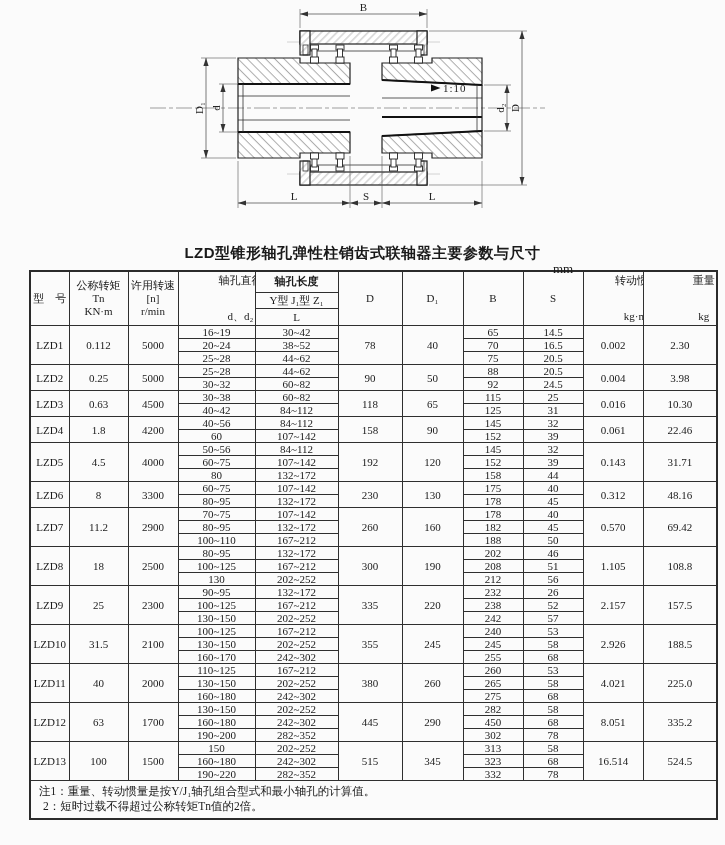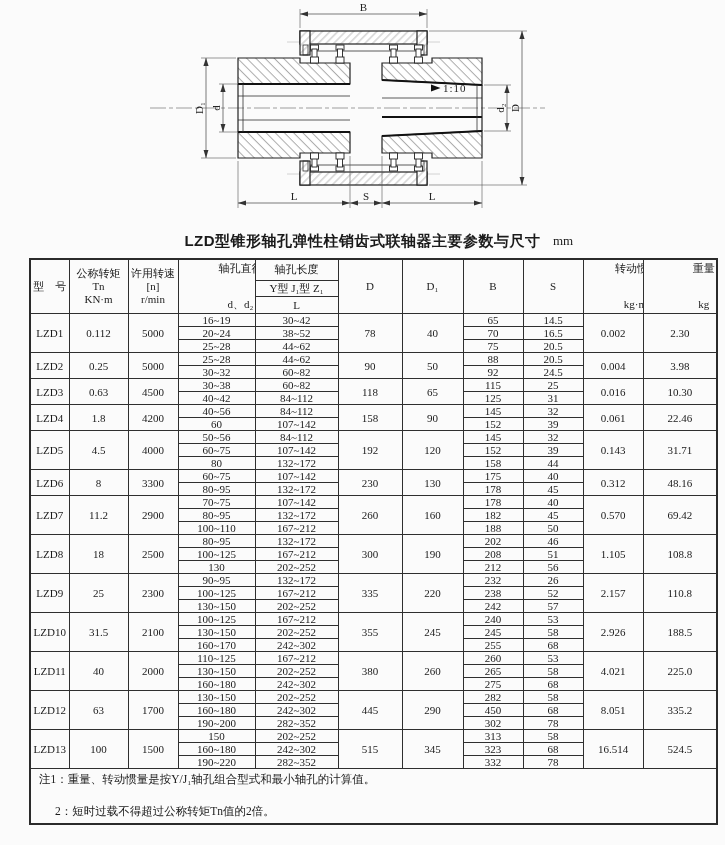--- a/index.html
+++ b/index.html
@@ -5,51 +5,51 @@
   html,body{margin:0;padding:0;}
   body{
     width:725px;height:845px;
     background:#fbfbfb;
     color:#1a1a1a;
     font-family:"Liberation Serif","DejaVu Serif",serif;
     overflow:hidden;
   }
   .sheet{position:relative;width:725px;}
   svg{display:block;}
-  .title-row{position:relative;height:26px;margin-top:0;}
+  .title-row{position:relative;height:26px;margin-top:12px;}
   .title-row h1{
     margin:0;text-align:center;
     font-family:"Liberation Sans","DejaVu Sans",sans-serif;
     font-size:15px;font-weight:bold;line-height:26px;letter-spacing:.5px;
   }
-  .unit{position:absolute;left:553px;top:5px;font-size:13px;}
+  .unit{position:absolute;left:553px;top:21px;font-size:13px;}
   table{
     border-collapse:collapse;table-layout:fixed;
     width:687px;margin:4px 0 0 29px;
     border:2px solid #2b2b2b;
   }
   th,td{
     border:1px solid #2f2f2f;
     font-size:11px;font-weight:normal;
     text-align:center;vertical-align:middle;
     padding:0;line-height:12px;height:12px;
     white-space:nowrap;overflow:hidden;
   }
   thead th{line-height:13px;}
-  .h-top{height:19px;}
+  .h-top{height:19px;font-weight:bold;}
   .h-mid{height:15px;margin-left:26px;}
   .h-bot{height:15px;}
   .vgap{display:flex;flex-direction:column;justify-content:space-between;
         align-items:center;height:49px;padding:2px 0;margin-left:48px;}
   tfoot td{
     text-align:left;height:auto;padding:3px 0 4px 0;
     line-height:15px;font-size:11.5px;
   }
   .note-1{padding-left:8px;}
-  .note-2{padding-left:24px;margin-top:17px;}
+  .note-2{padding-left:12px;}
   .dim{stroke:#444;stroke-width:.7;fill:none;}
   .ext{stroke:#555;stroke-width:.6;fill:none;}
   .dtext{font-family:"Liberation Serif","DejaVu Serif",serif;font-size:11px;fill:#222;}
   .outline{stroke:#222;stroke-width:1.2;}
   .thin{stroke:#333;stroke-width:.8;fill:none;}
   .thick{stroke:#111;stroke-width:2;fill:none;}
   .axis{stroke:#777;stroke-width:.7;stroke-dasharray:16 3 4 3;fill:none;}
   .lite{stroke:#c9c9c9;stroke-width:.8;fill:none;}
 </style>
 </head>
@@ -459,21 +459,21 @@
           <td class="c-span" rowspan="3">LZD9</td>
           <td class="c-span" rowspan="3">25</td>
           <td class="c-span" rowspan="3">2300</td>
           <td class="c-sub">90~95</td>
           <td class="c-sub">132~172</td>
           <td class="c-span" rowspan="3">335</td>
           <td class="c-span" rowspan="3">220</td>
           <td class="c-sub">232</td>
           <td class="c-sub">26</td>
           <td class="c-span" rowspan="3">2.157</td>
-          <td class="c-span" rowspan="3">110.8</td>
+          <td class="c-span" rowspan="3">157.5</td>
         </tr>
         <tr>
           <td class="c-sub">100~125</td>
           <td class="c-sub">167~212</td>
           <td class="c-sub">238</td>
           <td class="c-sub">52</td>
         </tr>
         <tr>
           <td class="c-sub">130~150</td>
           <td class="c-sub">202~252</td>

